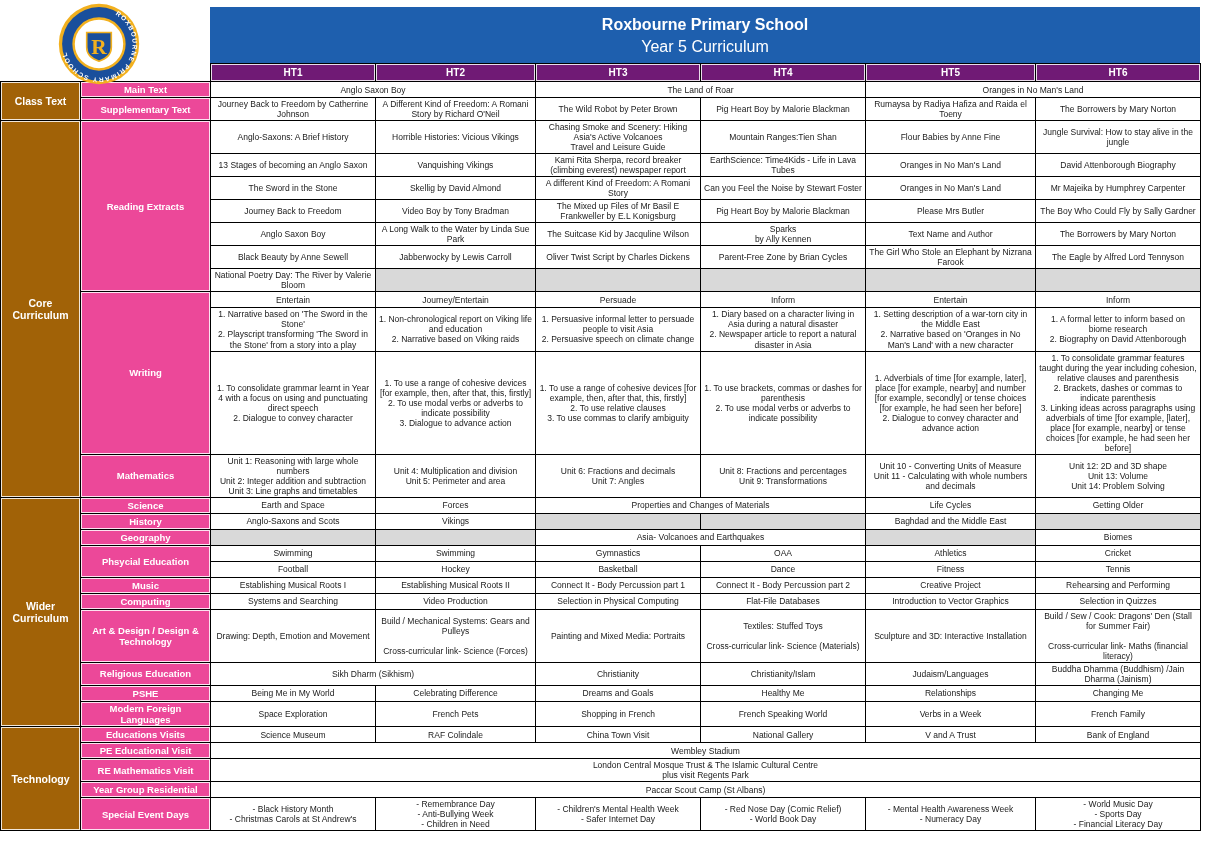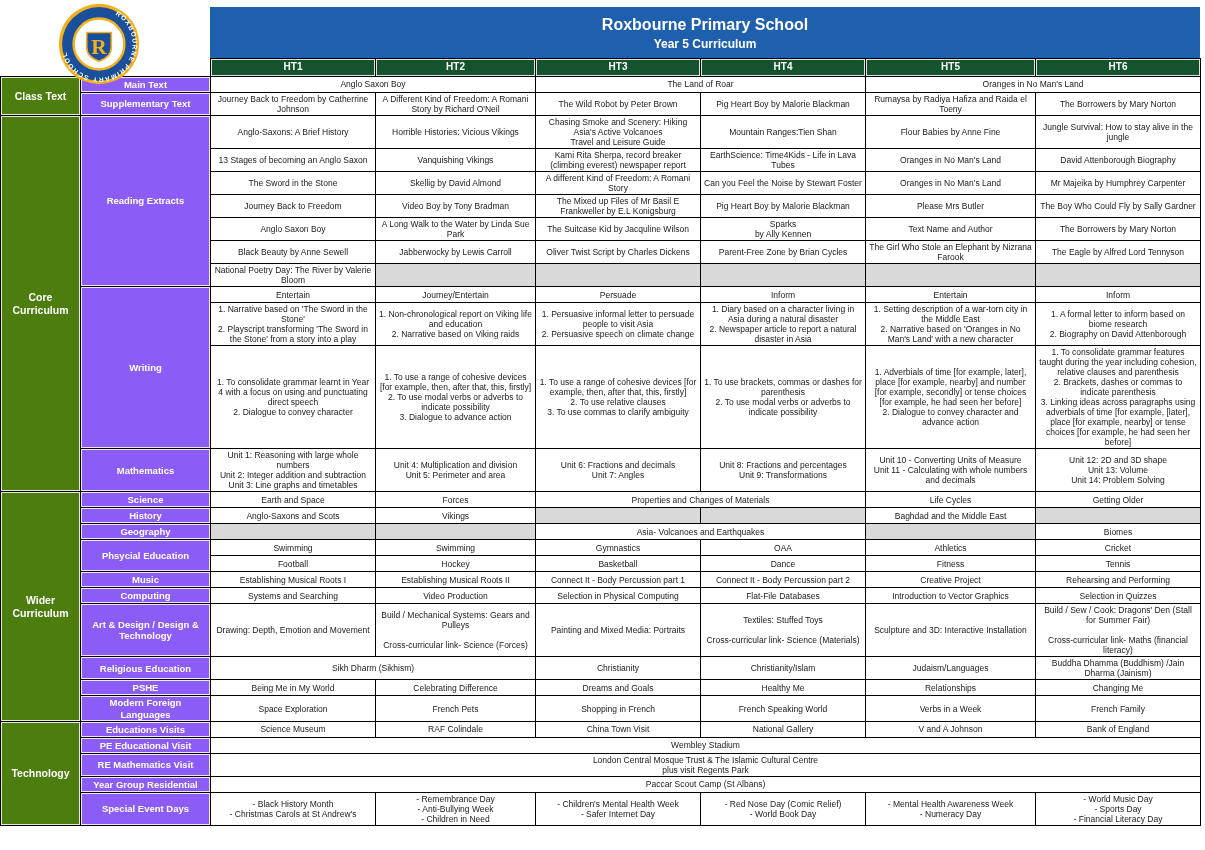--- a/index.html
+++ b/index.html
@@ -2,31 +2,31 @@
 <html><head>
 <meta charset="utf-8">
 <style>
   html,body{margin:0;padding:0;background:#fff;font-family:"Liberation Sans",sans-serif;}
   .page{position:relative;width:1205px;min-height:850px;padding-top:7px;box-sizing:border-box;}
   
   .logo-wrap{position:absolute;left:58px;top:3px;width:82px;height:82px;}
   .title-bar{margin-left:210px;width:990px;box-sizing:border-box;background:#1e5fae;color:#fff;
              text-align:center;padding:7px 0 6px 0;}
   .title-bar .t1{font-size:16px;font-weight:bold;line-height:1.35;}
-  .title-bar .t2{font-size:12px;font-weight:bold;line-height:1.35;}
+  .title-bar .t2{font-size:16px;font-weight:normal;line-height:1.35;}
   
   table.curr{border-collapse:collapse;table-layout:fixed;width:1200px;margin-left:0;}
   td{border:1px solid #000;padding:1px 3px;text-align:center;vertical-align:middle;
      font-size:8.5px;line-height:1.18;color:#1a1a1a;white-space:pre-line;word-wrap:break-word;}
   td.blank{border:none;background:#fff;}
-  td.ht{background:#14532d;color:#fff;font-weight:bold;font-size:10px;height:15px;
+  td.ht{background:#701a75;color:#fff;font-weight:bold;font-size:10px;height:15px;
         box-shadow:inset 0 0 0 1px rgba(255,255,255,.85);}
-  td.group{background:#4d7c0f;color:#fff;font-weight:bold;font-size:10.5px;
+  td.group{background:#a16207;color:#fff;font-weight:bold;font-size:10.5px;
            box-shadow:inset 0 0 0 1px rgba(255,255,255,.85);}
-  td.label{background:#8b5cf6;color:#fff;font-weight:bold;font-size:9.5px;
+  td.label{background:#ec4899;color:#fff;font-weight:bold;font-size:9.5px;
            box-shadow:inset 0 0 0 1px rgba(255,255,255,.85);}
   td.cell{background:#fff;}
   td.cell.gray{background:#d9d9d9;}
   tr{height:16px;}
 </style>
 </head>
 <body>
 
 <div class="page">
 
@@ -308,21 +308,21 @@
           <td class="cell">Verbs in a Week</td>
           <td class="cell">French Family</td>
         </tr>
         <tr>
           <td class="group" rowspan="5">Technology</td>
           <td class="label" rowspan="1">Educations Visits</td>
           <td class="cell">Science Museum</td>
           <td class="cell">RAF Colindale</td>
           <td class="cell">China Town Visit</td>
           <td class="cell">National Gallery</td>
-          <td class="cell">V and A Johnson</td>
+          <td class="cell">V and A Trust</td>
           <td class="cell">Bank of England</td>
         </tr>
         <tr>
           <td class="label" rowspan="1">PE Educational Visit</td>
           <td class="cell" colspan="6">Wembley Stadium</td>
         </tr>
         <tr>
           <td class="label" rowspan="1">RE Mathematics Visit</td>
           <td class="cell" colspan="6">London Central Mosque Trust &amp; The Islamic Cultural Centre
 plus visit Regents Park</td>

